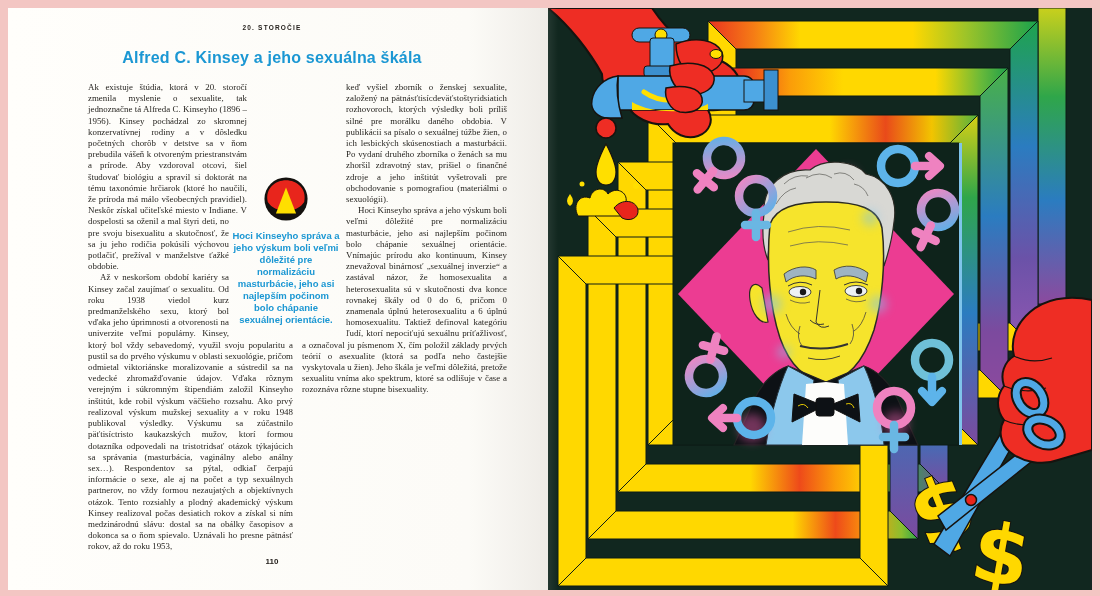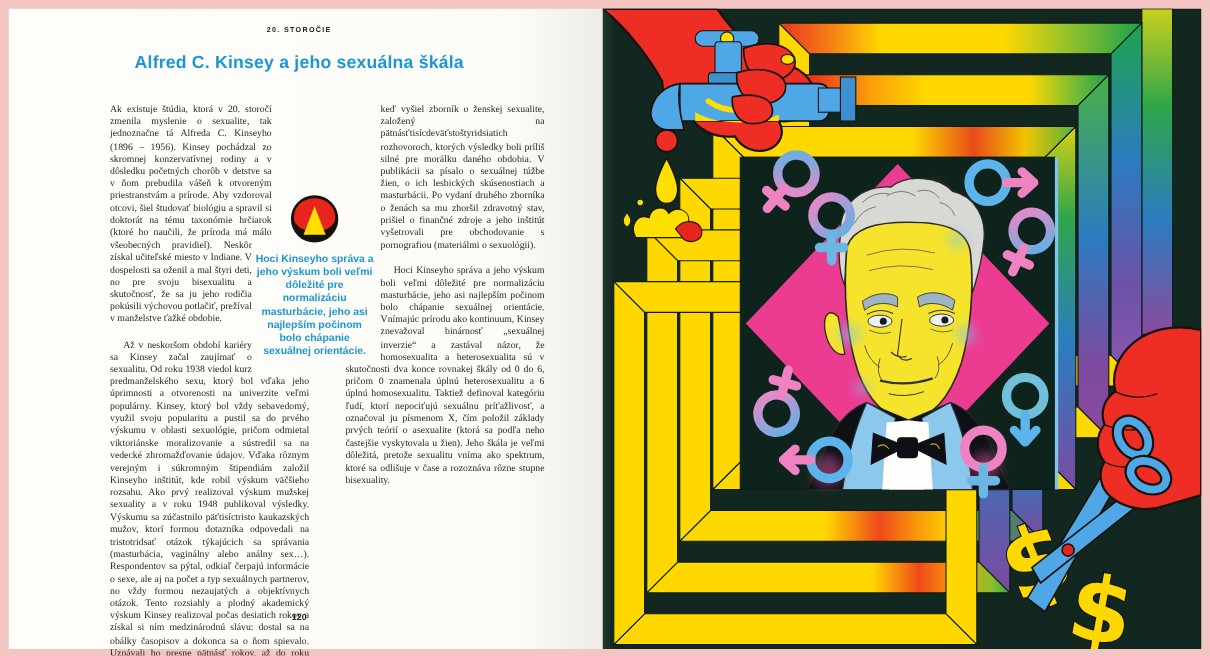--- a/index.html
+++ b/index.html
@@ -28,21 +28,21 @@
   }
   .title{
     position:absolute;top:41px;left:0;width:528px;margin:0;text-align:center;
     font-size:16px;font-weight:700;letter-spacing:.2px;color:#1b97d3;
   }
   .columns{position:absolute;left:80px;top:74px;width:419px;display:flex;gap:9px;}
   .col{
     width:205px;color:#211f1b;text-align:justify;
     font-family:"Liberation Serif",serif;font-size:8.9px;line-height:11.2px;
   }
-  .col p{margin:12px;}
+  .col p{margin:0;}
   .col p + p{text-indent:12px;}
   .spacer{background:transparent;}
   .sp-a{float:right;width:46px;height:52px;margin-top:93px;}
   .sp-b{float:right;clear:right;width:64px;height:104px;margin-top:7px;}
   .sp-c{float:left;width:44px;height:98px;margin-top:150px;}
   .pullquote{position:absolute;left:224px;top:168px;width:108px;text-align:center;}
   .pq-icon{display:block;margin:0 auto;width:46px;height:46px;}
   .pq-text{
     margin-top:8px;font-size:9.5px;line-height:12px;font-weight:bold;color:#1b97d3;
   }
@@ -77,21 +77,21 @@
 
     <div class="pullquote">
       <svg class="pq-icon" viewBox="-24 -24 48 48">
         <circle r="22.5" fill="#14110e"></circle>
         <path d="M-19,3 C-22,-11 -11,-19.5 0,-19.5 C11,-19.5 22,-11 19,3 C14,10.5 6,12.5 0,10 C-6,12.5 -14,10.5 -19,3 Z" fill="#e8251c"></path>
         <path d="M0,-12 L10.5,15 L-10.5,15 Z" fill="#ffdf00"></path>
       </svg>
       <div class="pq-text">Hoci Kinseyho správa a jeho výskum boli veľmi dôležité pre normalizáciu masturbácie, jeho asi najlepším počinom bolo chápanie sexuálnej orientácie.</div>
     </div>
 
-    <div class="pagenum">120</div>
+    <div class="pagenum">110</div>
   </div>
 
   <div class="page page-right">
     <svg width="544" height="582" viewBox="0 0 544 582">
       <defs>
         <filter id="soft" x="-60%" y="-60%" width="220%" height="220%">
             <feGaussianBlur stdDeviation="5"></feGaussianBlur>
           </filter>
         <linearGradient id="tg5" gradientUnits="userSpaceOnUse" x1="160" y1="0" x2="490" y2="0">
           <stop offset="0" stop-color="#e93220"></stop>

